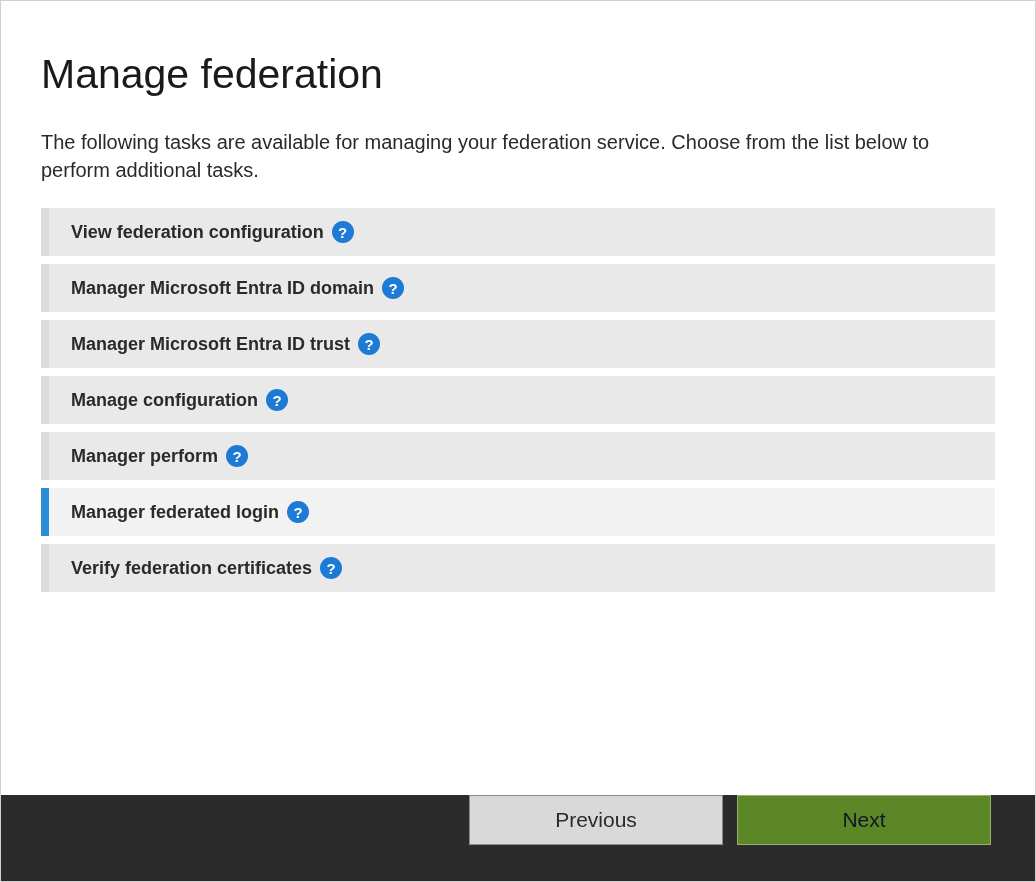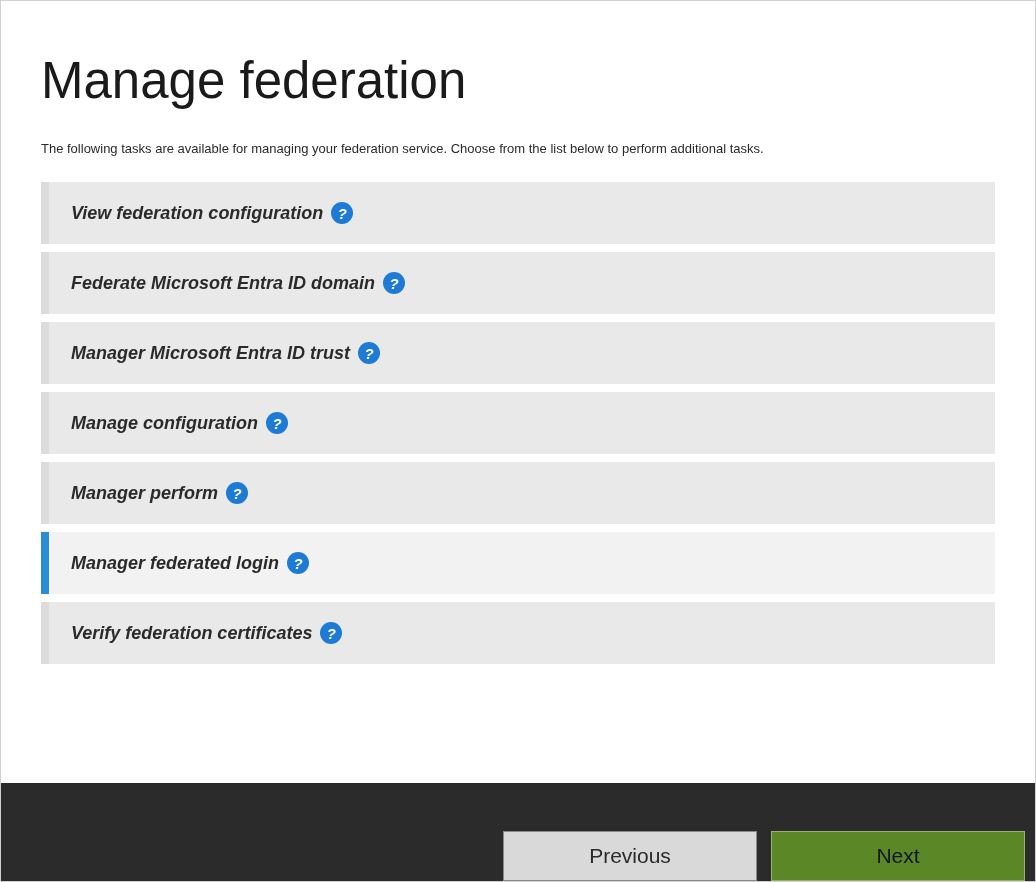--- a/index.html
+++ b/index.html
@@ -13,43 +13,42 @@
       display: flex;
       flex-direction: column;
     }
     .content {
       flex: 1;
       padding: 50px 40px 20px 40px;
       overflow: auto;
     }
     h1 {
       font-weight: 300;
-      font-size: 51px;
+      font-size: 41px;
       color: #1a1a1a;
       margin-bottom: 30px;
     }
     .description {
-      font-size: 13px;
+      font-size: 20px;
       color: #2a2a2a;
       line-height: 1.4;
       margin-bottom: 24px;
     }
     .task-list {
       display: flex;
       flex-direction: column;
       gap: 8px;
     }
     .task-item {
       display: flex;
       align-items: center;
-      height: 62px;
+      height: 48px;
       background: #e9e9e9;
       cursor: pointer;
       position: relative;
-      font-style: italic;
     }
     .task-item .accent {
       width: 8px;
       height: 100%;
       background: #dcdcdc;
       flex-shrink: 0;
     }
     .task-item.selected {
       background: #f2f2f2;
     }
@@ -71,25 +70,25 @@
       color: #fff;
       display: flex;
       align-items: center;
       justify-content: center;
       font-size: 15px;
       font-weight: 700;
       flex-shrink: 0;
     }
     .footer {
       background: #2b2b2b;
-      height: 98px;
+      height: 86px;
       display: flex;
-      align-items: flex-end;
+      align-items: flex-start;
       justify-content: flex-end;
-      padding: 0 10px;
+      padding: 0 44px;
       gap: 14px;
     }
     .btn {
       width: 254px;
       height: 50px;
       font-size: 21px;
       border: 1px solid #8a8a8a;
       cursor: pointer;
       display: flex;
       align-items: center;
@@ -114,21 +113,21 @@
   <p class="description">The following tasks are available for managing your federation service.  Choose from the list below to perform additional tasks.</p>
 
   <div class="task-list">
     <div class="task-item">
       <div class="accent"></div>
       <span class="label">View federation configuration</span>
       <span class="help-icon">?</span>
     </div>
     <div class="task-item">
       <div class="accent"></div>
-      <span class="label">Federate Microsoft Entra ID domain</span>
+      <span class="label">Manager Microsoft Entra ID domain</span>
       <span class="help-icon">?</span>
     </div>
     <div class="task-item">
       <div class="accent"></div>
       <span class="label">Manager Microsoft Entra ID trust</span>
       <span class="help-icon">?</span>
     </div>
     <div class="task-item">
       <div class="accent"></div>
       <span class="label">Manage configuration</span>

